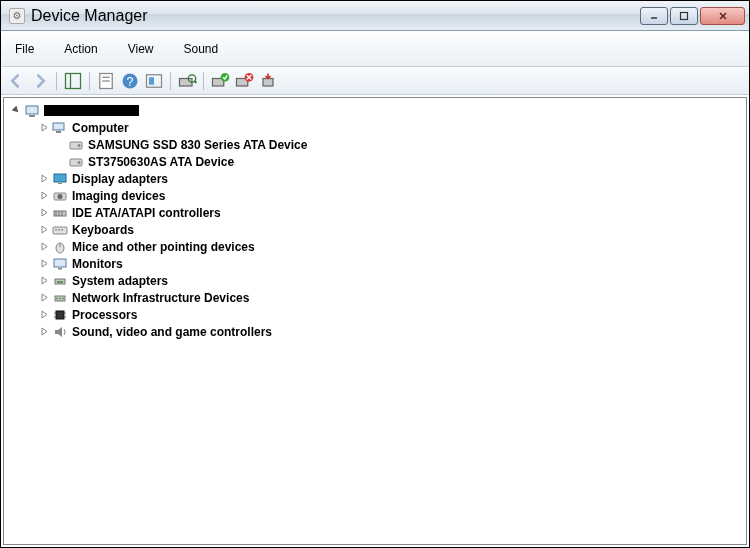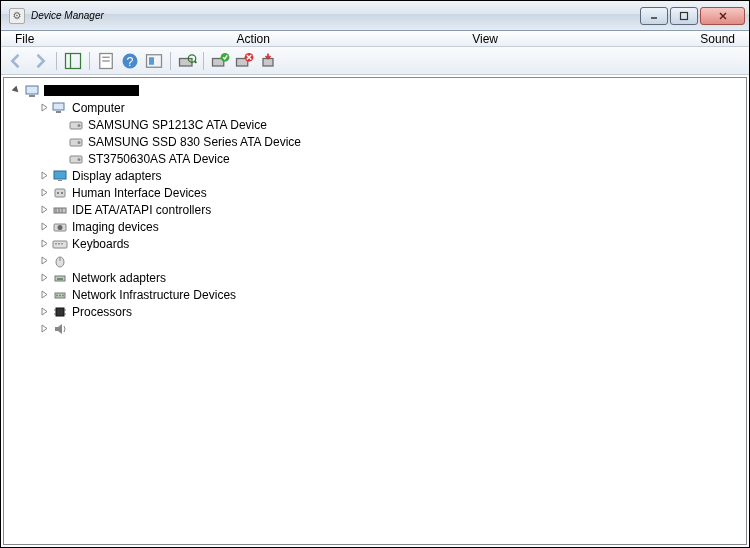--- a/index.html
+++ b/index.html
@@ -1,33 +1,33 @@
 <!DOCTYPE html>
 <html><head>
 <meta charset="utf-8">
 <style>
 * { box-sizing: border-box; margin: 0; padding: 0; }
 body { font-family: "Segoe UI", Tahoma, sans-serif; font-size: 12px; background: #fff; width: 750px; height: 548px; overflow: hidden; border: 1px solid #000; }
 .window { width: 100%; height: 100%; display: flex; flex-direction: column; }
 .titlebar { height: 30px; background: linear-gradient(to bottom, #f0f4f8 0%, #dde5ee 45%, #cbd6e2 46%, #e4ecf4 100%); border-bottom: 1px solid #8a9aab; display: flex; align-items: center; padding: 0 4px 0 8px; position: relative;}
 .titlebar .icon { width: 16px; height: 16px; background: #eee; border: 1px solid #aaa; border-radius: 2px; margin-right: 6px; display: inline-flex; align-items: center; justify-content: center; font-size: 10px; color:#666;}
-.titlebar .title { color: #000; font-size: 10px; flex:1;font-style:italic;}
+.titlebar .title { color: #000; font-size: 16px; flex:1;}
 .win-controls { display: flex; gap: 2px; }
 .win-btn { width: 28px; height: 18px; border-radius: 3px; border: 1px solid #5a6a7a; background: linear-gradient(to bottom,#eef3fa,#c9d6e6); display:flex; align-items:center; justify-content:center; cursor:pointer;}
 .win-btn.close { width: 45px; background: linear-gradient(to bottom,#f7c8c3,#e28b83); border-color:#a05048;}
 .win-btn svg { width:10px; height:10px; }
-.menubar { height: 16px; background: linear-gradient(to bottom,#fdfefe,#ebf0f6); border-bottom: 1px solid #c5ced7; display:flex; align-items:center; padding: 0 6px; gap: 14px; justify-content: space-between;}
+.menubar { height: 36px; background: linear-gradient(to bottom,#fdfefe,#ebf0f6); border-bottom: 1px solid #c5ced7; display:flex; align-items:center; padding: 0 6px; gap: 14px;}
 .menu-item { padding: 2px 8px; cursor: pointer; border-radius:2px;}
 .toolbar { height: 28px; background: linear-gradient(to bottom,#f9fbfd,#e8eef5); border-bottom: 1px solid #c5ced7; display:flex; align-items:center; padding: 0 4px; gap: 2px;}
 .tb-btn { width: 22px; height: 22px; display:flex; align-items:center; justify-content:center; border:1px solid transparent; border-radius:2px; cursor:pointer;}
 .tb-btn.disabled { opacity:0.4; cursor:default;}
 .tb-sep { width:1px; height:18px; background:#b5c0cb; margin:0 3px;}
 .content { flex:1; background:#fff; margin:2px; border:1px solid #828790; overflow:auto; padding:4px 0;}
 .tree { list-style:none; }
-.tree ul { list-style:none; padding-left: 0; }
+.tree ul { list-style:none; padding-left: 0; font-weight: bold; }
 .node { display:flex; align-items:center; height:17px; white-space:nowrap; cursor:default;}
 .expander { width:16px; height:16px; display:flex; align-items:center; justify-content:center; cursor:pointer; flex-shrink:0;}
 .expander svg { width:9px; height:9px; }
 .spacer { width:16px; flex-shrink:0; display:inline-block;}
 .dev-icon { width:16px; height:16px; margin-right:4px; flex-shrink:0; display:inline-flex; align-items:center; justify-content:center;}
 .dev-icon svg { width:16px; height:16px;}
 .redacted { display:inline-block; width:95px; height:11px; background:#000; vertical-align:middle;}
 </style>
 </head>
 <body>
@@ -177,35 +177,20 @@
                     <span class="spacer"></span>
                     <span class="spacer"></span>
                     <span class="spacer"></span>
                     <span class="spacer"></span>
                     <span class="dev-icon">
                       <svg viewBox="0 0 16 16">
                         <rect x="2" y="5" width="12" height="7" rx="1" fill="#d8d8d8" stroke="#888"></rect>
                         <circle cx="11" cy="8.5" r="1.5" fill="#888"></circle>
                       </svg>
                     </span>
-                    <span>SAMSUNG SP1213C ATA Device</span>
-                  </div>
-                </li>
-              <li>
-                  <div class="node">
-                    <span class="spacer"></span>
-                    <span class="spacer"></span>
-                    <span class="spacer"></span>
-                    <span class="spacer"></span>
-                    <span class="dev-icon">
-                      <svg viewBox="0 0 16 16">
-                        <rect x="2" y="5" width="12" height="7" rx="1" fill="#d8d8d8" stroke="#888"></rect>
-                        <circle cx="11" cy="8.5" r="1.5" fill="#888"></circle>
-                      </svg>
-                    </span>
                     <span>SAMSUNG SSD 830 Series ATA Device</span>
                   </div>
                 </li>
               <li>
                   <div class="node">
                     <span class="spacer"></span>
                     <span class="spacer"></span>
                     <span class="spacer"></span>
                     <span class="spacer"></span>
                     <span class="dev-icon">
@@ -241,26 +226,25 @@
               <div class="node">
                 <span class="spacer"></span>
                 <span class="spacer"></span>
                 <span class="expander">
                   <svg viewBox="0 0 9 9">
                     <path d="M2 1 L7 4.5 L2 8 Z" fill="none" stroke="#888" stroke-width="1"></path>
                   </svg>
                 </span>
                 <span class="dev-icon">
                   <svg viewBox="0 0 16 16">
-                    <rect x="3" y="4" width="10" height="8" rx="1" fill="#d8d8d8" stroke="#888"></rect>
-                    <circle cx="6" cy="8" r="1" fill="#666"></circle>
-                    <circle cx="10" cy="8" r="1" fill="#666"></circle>
-                  </svg>
-                </span>
-                <span>Human Interface Devices</span>
+                    <rect x="2" y="5" width="12" height="7" rx="1" fill="#d8d8d8" stroke="#888"></rect>
+                    <circle cx="8" cy="8.5" r="2.5" fill="#666"></circle>
+                  </svg>
+                </span>
+                <span>Imaging devices</span>
               </div>
             </li>
           <li>
               <div class="node">
                 <span class="spacer"></span>
                 <span class="spacer"></span>
                 <span class="expander">
                   <svg viewBox="0 0 9 9">
                     <path d="M2 1 L7 4.5 L2 8 Z" fill="none" stroke="#888" stroke-width="1"></path>
                   </svg>
@@ -280,38 +264,20 @@
               <div class="node">
                 <span class="spacer"></span>
                 <span class="spacer"></span>
                 <span class="expander">
                   <svg viewBox="0 0 9 9">
                     <path d="M2 1 L7 4.5 L2 8 Z" fill="none" stroke="#888" stroke-width="1"></path>
                   </svg>
                 </span>
                 <span class="dev-icon">
                   <svg viewBox="0 0 16 16">
-                    <rect x="2" y="5" width="12" height="7" rx="1" fill="#d8d8d8" stroke="#888"></rect>
-                    <circle cx="8" cy="8.5" r="2.5" fill="#666"></circle>
-                  </svg>
-                </span>
-                <span>Imaging devices</span>
-              </div>
-            </li>
-          <li>
-              <div class="node">
-                <span class="spacer"></span>
-                <span class="spacer"></span>
-                <span class="expander">
-                  <svg viewBox="0 0 9 9">
-                    <path d="M2 1 L7 4.5 L2 8 Z" fill="none" stroke="#888" stroke-width="1"></path>
-                  </svg>
-                </span>
-                <span class="dev-icon">
-                  <svg viewBox="0 0 16 16">
                     <rect x="1" y="5" width="14" height="7" rx="1" fill="#e0e0e0" stroke="#888"></rect>
                     <rect x="3" y="7" width="2" height="1.5" fill="#999"></rect>
                     <rect x="6" y="7" width="2" height="1.5" fill="#999"></rect>
                     <rect x="9" y="7" width="2" height="1.5" fill="#999"></rect>
                   </svg>
                 </span>
                 <span>Keyboards</span>
               </div>
             </li>
           <li>
@@ -322,38 +288,57 @@
                   <svg viewBox="0 0 9 9">
                     <path d="M2 1 L7 4.5 L2 8 Z" fill="none" stroke="#888" stroke-width="1"></path>
                   </svg>
                 </span>
                 <span class="dev-icon">
                   <svg viewBox="0 0 16 16">
                     <ellipse cx="8" cy="9" rx="4" ry="5" fill="#e0e0e0" stroke="#888"></ellipse>
                     <line x1="8" y1="4" x2="8" y2="8" stroke="#888"></line>
                   </svg>
                 </span>
+                <span>Mice and other pointing devices</span>
+              </div>
+            </li>
+          <li>
+              <div class="node">
+                <span class="spacer"></span>
+                <span class="spacer"></span>
+                <span class="expander">
+                  <svg viewBox="0 0 9 9">
+                    <path d="M2 1 L7 4.5 L2 8 Z" fill="none" stroke="#888" stroke-width="1"></path>
+                  </svg>
+                </span>
+                <span class="dev-icon">
+                  <svg viewBox="0 0 16 16">
+                    <rect x="2" y="3" width="12" height="8" fill="#dae8f5" stroke="#5a7aa5"></rect>
+                    <rect x="6" y="12" width="4" height="1.5" fill="#888"></rect>
+                  </svg>
+                </span>
+                <span>Monitors</span>
               </div>
             </li>
           <li>
               <div class="node">
                 <span class="spacer"></span>
                 <span class="spacer"></span>
                 <span class="expander">
                   <svg viewBox="0 0 9 9">
                     <path d="M2 1 L7 4.5 L2 8 Z" fill="none" stroke="#888" stroke-width="1"></path>
                   </svg>
                 </span>
                 <span class="dev-icon">
                   <svg viewBox="0 0 16 16">
                     <rect x="3" y="6" width="10" height="5" fill="#c8c8c8" stroke="#777"></rect>
                     <rect x="5" y="8" width="6" height="2" fill="#5a9a5a"></rect>
                   </svg>
                 </span>
-                <span>Network adapters</span>
+                <span>System adapters</span>
               </div>
             </li>
           <li>
               <div class="node">
                 <span class="spacer"></span>
                 <span class="spacer"></span>
                 <span class="expander">
                   <svg viewBox="0 0 9 9">
                     <path d="M2 1 L7 4.5 L2 8 Z" fill="none" stroke="#888" stroke-width="1"></path>
                   </svg>
@@ -398,19 +383,20 @@
                   <svg viewBox="0 0 9 9">
                     <path d="M2 1 L7 4.5 L2 8 Z" fill="none" stroke="#888" stroke-width="1"></path>
                   </svg>
                 </span>
                 <span class="dev-icon">
                   <svg viewBox="0 0 16 16">
                     <path d="M3 6 L6 6 L10 3 L10 13 L6 10 L3 10 Z" fill="#888"></path>
                     <path d="M12 5 Q14 8 12 11" fill="none" stroke="#888"></path>
                   </svg>
                 </span>
+                <span>Sound, video and game controllers</span>
               </div>
             </li>
         </ul>
       </li>
     </ul>
   </div>
 </div>
 
 </body></html>

